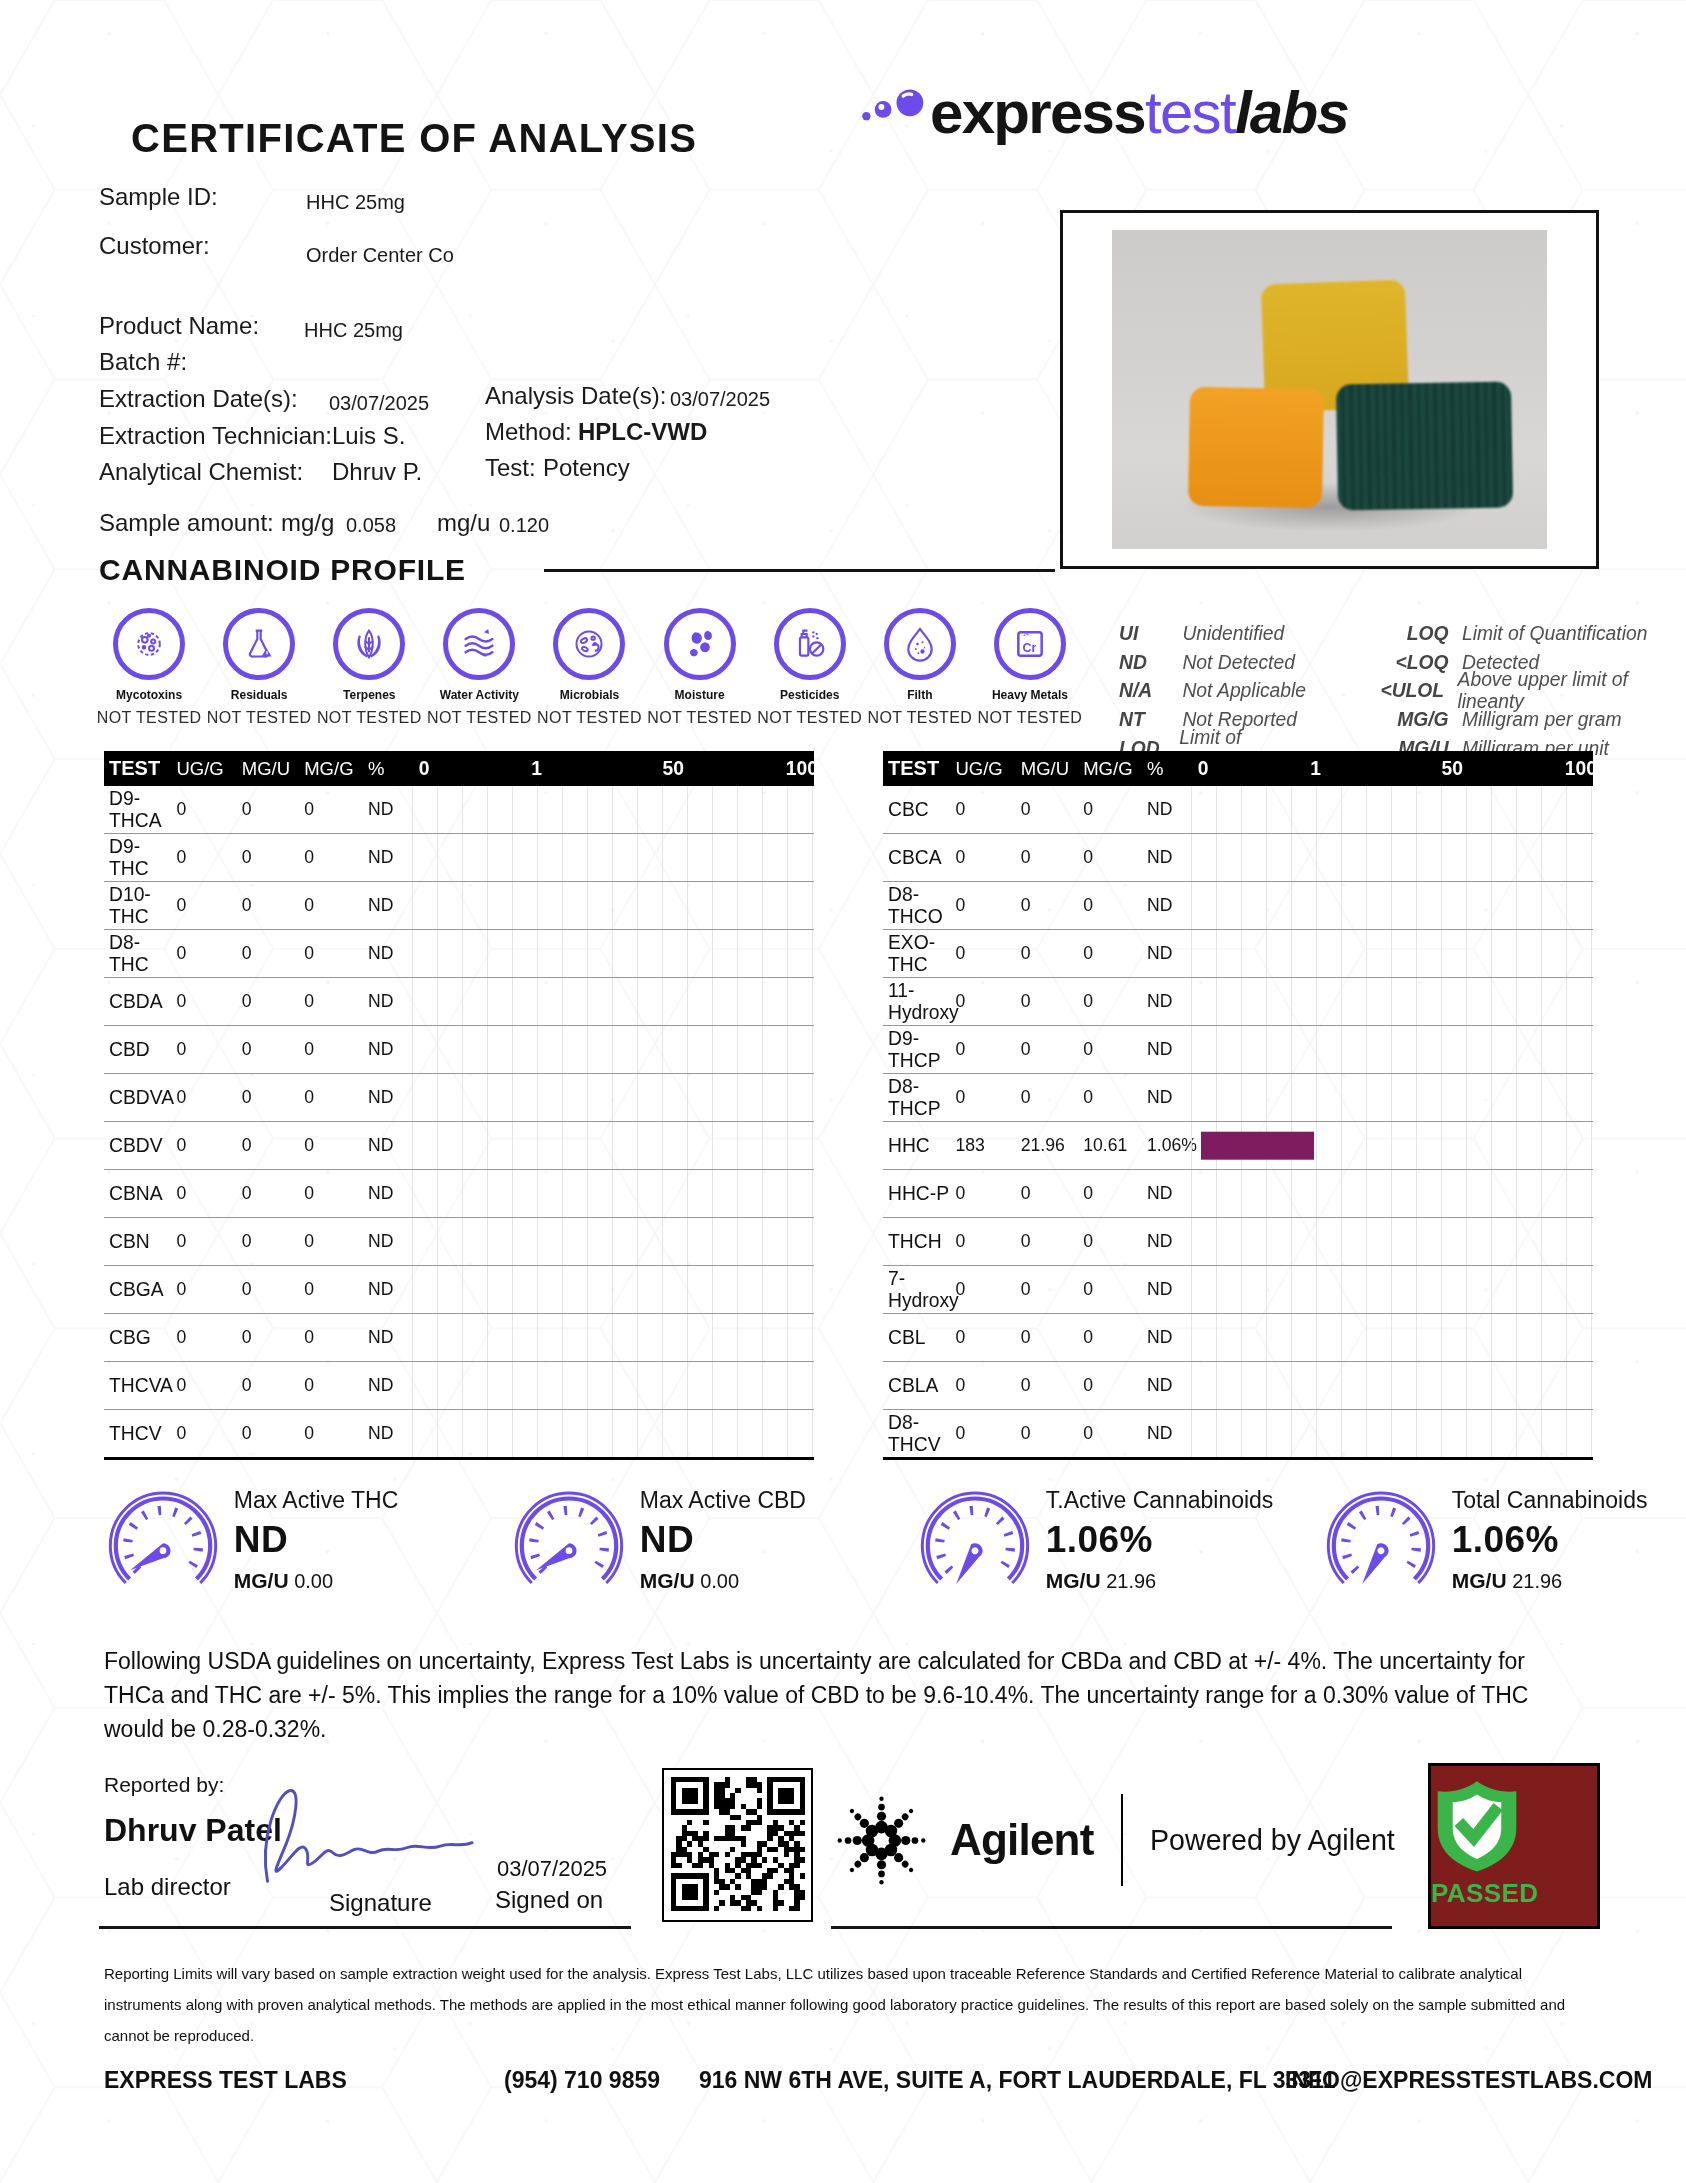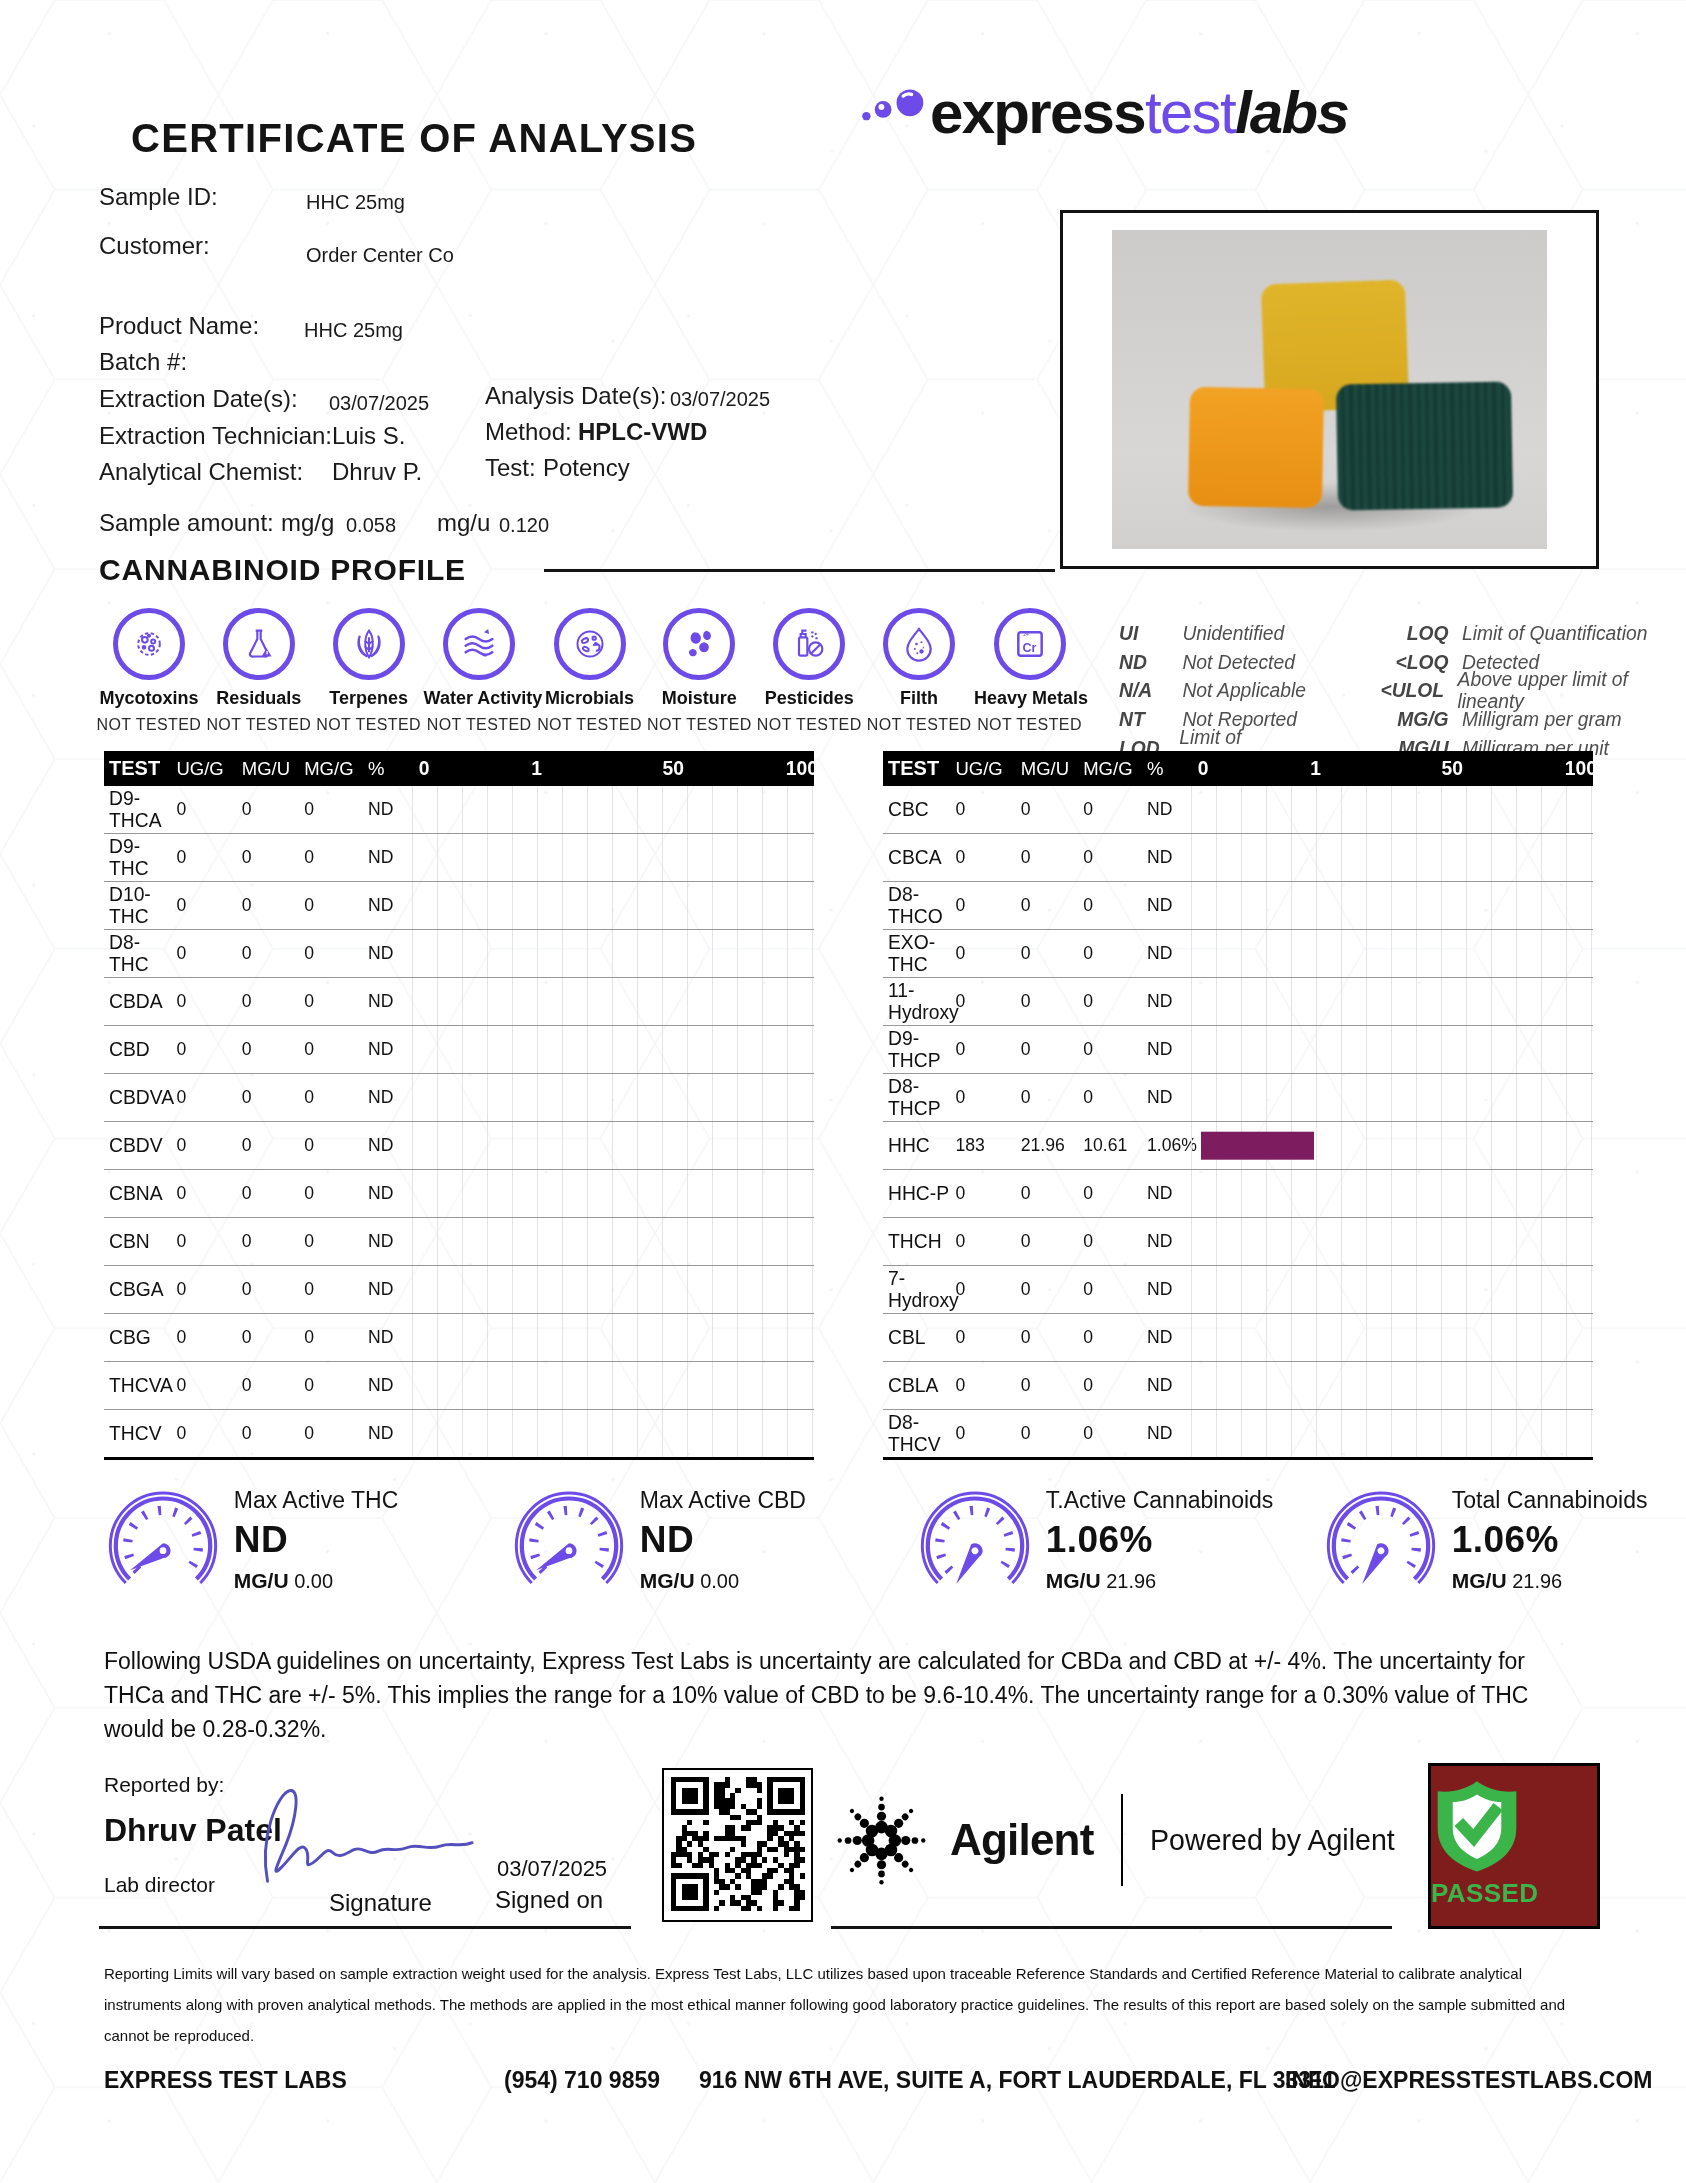--- a/index.html
+++ b/index.html
@@ -28,21 +28,21 @@
 
   
   .section-title{font-size:30px;font-weight:bold;letter-spacing:0.8px;color:#141414;}
   .section-rule{height:3.4px;background:#141414;}
 
   
   .screens{display:flex;justify-content:space-between;}
   .screen{width:111px;text-align:center;}
   .ring{width:62px;height:62px;border:5.9px solid #6C4BE8;border-radius:50%;
         margin:0 auto;display:flex;align-items:center;justify-content:center;background:#fff;}
-  .screen-name{font-size:18px;font-weight:bold;margin-top:8.4px;white-space:nowrap;}
+  .screen-name{font-size:12px;font-weight:bold;margin-top:8.4px;white-space:nowrap;}
   .screen-status{font-size:16px;color:#2b2b2b;margin-top:6.7px;letter-spacing:0.4px;white-space:nowrap;}
 
   
   .legend{display:flex;font-size:19.3px;color:#4e4e4e;}
   .legend ul{list-style:none;margin:0;padding:0;}
   .legend li{display:flex;height:28.6px;align-items:center;}
   .legend .ab{font-weight:bold;color:#454545;}
   .legend-l .ab{width:60px;}
   .legend-r .ab{width:84px;text-align:right;margin-right:13.4px;}
   .legend-l .ds{margin-left:3.4px;}
@@ -651,21 +651,21 @@
       <div class="gvalue">1.06%</div>
       <div class="gunit"><b>MG/U</b> <span>21.96</span></div>
         </div>
       </div>
     </div>
 
   <div class="abs para" style="left:104px;top:1644px;width:1483px;">Following USDA guidelines on uncertainty, Express Test Labs is uncertainty are calculated for CBDa and CBD at +/- 4%. The uncertainty for THCa and THC are +/- 5%. This implies the range for a 10% value of CBD to be 9.6-10.4%. The uncertainty range for a 0.30% value of THC would be 0.28-0.32%.</div>
 
   <div class="abs" style="left:104px;top:1773px;font-size:21px;">Reported by:</div>
   <div class="abs" style="left:104px;top:1812px;font-size:32px;font-weight:bold;">Dhruv Patel</div>
-  <div class="abs" style="left:104px;top:1873px;font-size:21px;">Lab director</div>
+  <div class="abs" style="left:104px;top:1873px;font-size:24px;">Lab director</div>
 
   <svg class="abs" style="left:252px;top:1779px;" width="244" height="109" viewBox="0 0 290 130">
     <path d="M18 122 C8 70 30 18 44 14 C58 10 52 48 40 78 C30 102 22 118 34 106 C48 92 58 74 64 84 C70 94 60 108 72 100 C84 92 88 80 96 88 C104 96 112 88 122 84 C132 80 138 92 150 86 C162 80 170 88 184 82 C198 76 208 86 224 80 C238 75 248 82 262 76" fill="none" stroke="#544fbe" stroke-width="3.5" stroke-linecap="round"></path>
   </svg>
   <div class="abs" style="left:329px;top:1889px;font-size:24px;">Signature</div>
   <div class="abs" style="left:497px;top:1856px;font-size:22px;">03/07/2025</div>
   <div class="abs" style="left:495px;top:1886px;font-size:24px;">Signed on</div>
   <div class="abs sig-line" style="left:99px;top:1926px;width:532px;"></div>
 
   <div class="abs qr-frame" style="left:662px;top:1768px;">

